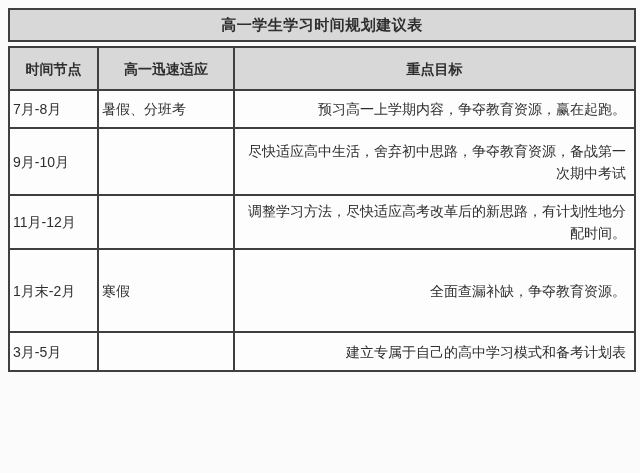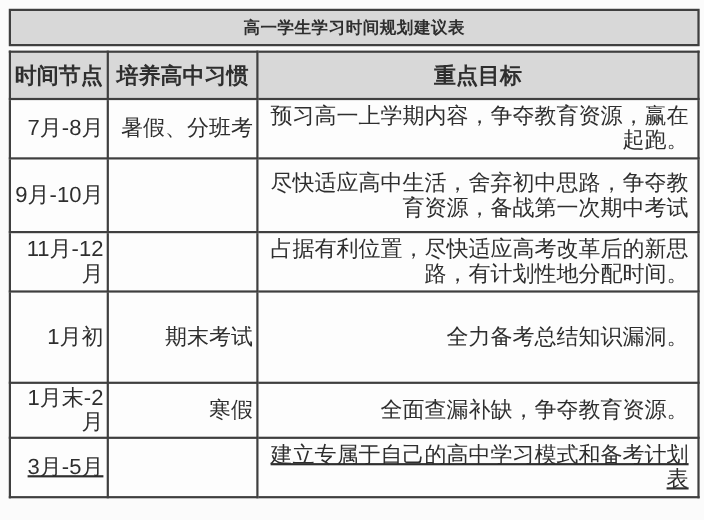--- a/index.html
+++ b/index.html
@@ -29,41 +29,41 @@
     justify-content:center;
     font-size:15px;
     font-weight:bold;
     letter-spacing:0.5px;
     margin-bottom:4px;
   }
   table.plan{
     width:100%;
     border-collapse:collapse;
     table-layout:fixed;
-    font-size:20px;
+    font-size:14px;
   }
   table.plan th, table.plan td{
     border:2px solid var(--border-color);
     vertical-align:middle;
     line-height:22px;
   }
   table.plan th{
     background:var(--header-bg);
     font-weight:bold;
     text-align:center;
     height:43px;
   }
   table.plan td{
     background:var(--body-bg);
   }
   col.c-time{width:89px;}
   col.c-phase{width:136px;}
   col.c-goal{width:auto;}
   td.cell-time, td.cell-phase{
-    text-align:right;
+    text-align:left;
     padding:2px 3px;
   }
   td.cell-goal{
     text-align:right;
     padding:4px 8px 4px 7px;
   }
   
   tbody tr:nth-child(1){height:38px;}
   tbody tr:nth-child(2){height:67px;}
   tbody tr:nth-child(3){height:38px;}
@@ -82,44 +82,39 @@
 
   <table class="plan">
     <colgroup>
       <col class="c-time">
       <col class="c-phase">
       <col class="c-goal">
     </colgroup>
     <thead>
       <tr>
         <th>时间节点</th>
-        <th>培养高中习惯</th>
+        <th>高一迅速适应</th>
         <th>重点目标</th>
       </tr>
     </thead>
     <tbody>
       <tr>
         <td class="cell-time">7月-8月</td>
         <td class="cell-phase">暑假、分班考</td>
         <td class="cell-goal">预习高一上学期内容，争夺教育资源，赢在起跑。</td>
       </tr>
       <tr>
         <td class="cell-time">9月-10月</td>
         <td class="cell-phase"></td>
         <td class="cell-goal">尽快适应高中生活，舍弃初中思路，争夺教育资源，备战第一次期中考试</td>
       </tr>
       <tr>
         <td class="cell-time">11月-12月</td>
         <td class="cell-phase"></td>
-        <td class="cell-goal">占据有利位置，尽快适应高考改革后的新思路，有计划性地分配时间。</td>
-      </tr>
-      <tr>
-        <td class="cell-time">1月初</td>
-        <td class="cell-phase">期末考试</td>
-        <td class="cell-goal">全力备考总结知识漏洞。</td>
+        <td class="cell-goal">调整学习方法，尽快适应高考改革后的新思路，有计划性地分配时间。</td>
       </tr>
       <tr>
         <td class="cell-time">1月末-2月</td>
         <td class="cell-phase">寒假</td>
         <td class="cell-goal">全面查漏补缺，争夺教育资源。</td>
       </tr>
       <tr>
         <td class="cell-time">3月-5月</td>
         <td class="cell-phase"></td>
         <td class="cell-goal">建立专属于自己的高中学习模式和备考计划表</td>

